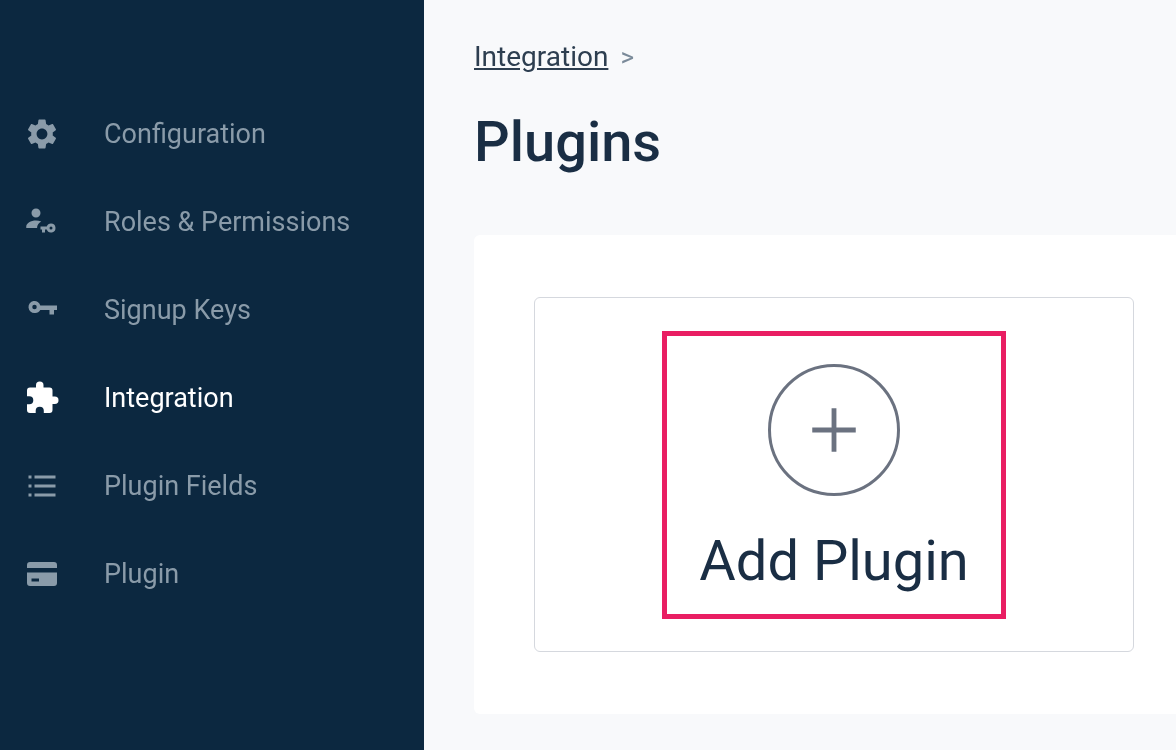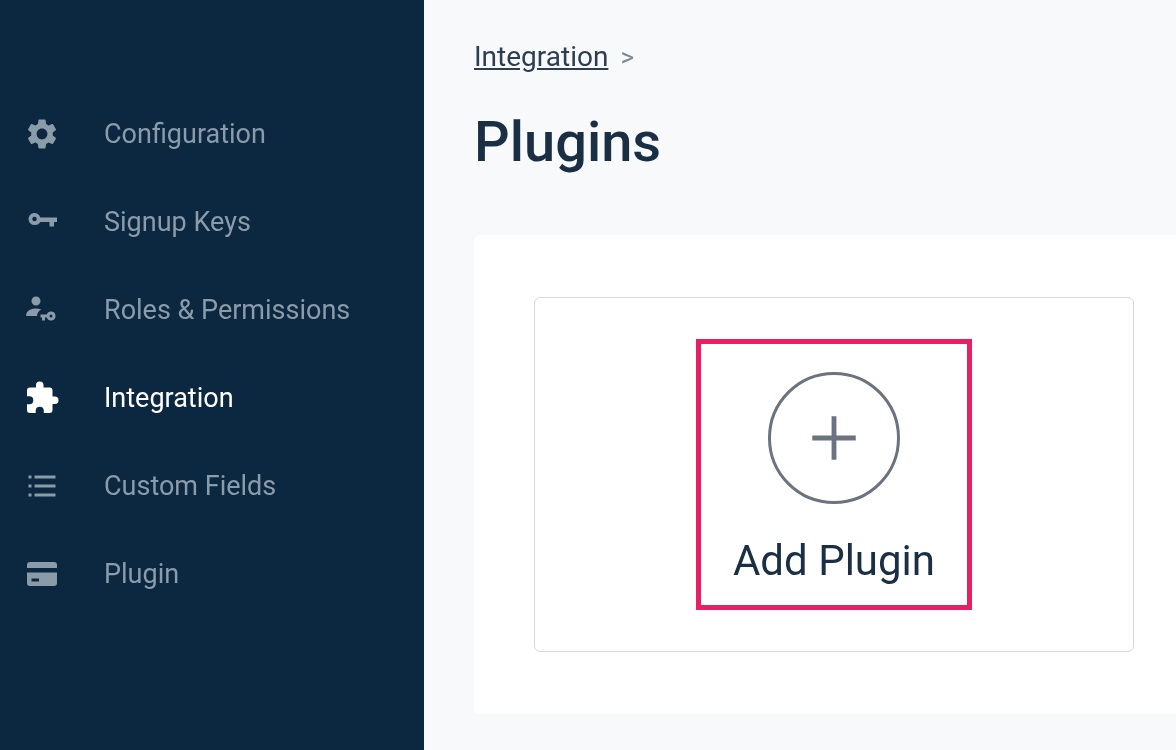--- a/index.html
+++ b/index.html
@@ -113,72 +113,72 @@
       margin-bottom: 32px;
     }
     .plus-circle svg {
       width: 58px;
       height: 58px;
       stroke: #6b7280;
       stroke-width: 2;
       fill: none;
     }
     .plugin-card-label {
-      font-size: 42px;
+      font-size: 56px;
       font-weight: 400;
       color: #1a2e44;
     }
   </style>
 </head>
 <body>
 
 <nav class="sidebar">
   <div class="sidebar-item">
     <span class="icon">
       <svg viewBox="0 0 24 24">
           <path d="M19.14,12.94c0.04-0.3,0.06-0.61,0.06-0.94c0-0.32-0.02-0.64-0.07-0.94l2.03-1.58c0.18-0.14,0.23-0.41,0.12-0.61 l-1.92-3.32c-0.12-0.22-0.37-0.29-0.59-0.22l-2.39,0.96c-0.5-0.38-1.03-0.7-1.62-0.94L14.4,2.81c-0.04-0.24-0.24-0.41-0.48-0.41 h-3.84c-0.24,0-0.43,0.17-0.47,0.41L9.25,5.35C8.66,5.59,8.12,5.92,7.63,6.29L5.24,5.33c-0.22-0.08-0.47,0-0.59,0.22L2.74,8.87 C2.62,9.08,2.66,9.34,2.86,9.48l2.03,1.58C4.84,11.36,4.8,11.69,4.8,12s0.02,0.64,0.07,0.94l-2.03,1.58 c-0.18,0.14-0.23,0.41-0.12,0.61l1.92,3.32c0.12,0.22,0.37,0.29,0.59,0.22l2.39-0.96c0.5,0.38,1.03,0.7,1.62,0.94l0.36,2.54 c0.05,0.24,0.24,0.41,0.48,0.41h3.84c0.24,0,0.44-0.17,0.47-0.41l0.36-2.54c0.59-0.24,1.13-0.56,1.62-0.94l2.39,0.96 c0.22,0.08,0.47,0,0.59-0.22l1.92-3.32c0.12-0.22,0.07-0.47-0.12-0.61L19.14,12.94z M12,15.6c-1.98,0-3.6-1.62-3.6-3.6 s1.62-3.6,3.6-3.6s3.6,1.62,3.6,3.6S13.98,15.6,12,15.6z"></path>
         </svg>
     </span>
     <span class="label">Configuration</span>
   </div>
 
   <div class="sidebar-item">
     <span class="icon">
       <svg viewBox="0 0 24 24">
+          <path d="M11 6a3 3 0 1 1-6 0 3 3 0 0 1 6 0zM8 11c-3.5 0-6.5 1.8-6.5 4v1h7.2a5 5 0 0 1 2.8-4.4A12 12 0 0 0 8 11zm10 2a3 3 0 0 0-2.83 2H11v2h1v2h2v-2h1.17A3 3 0 1 0 18 13zm0 4a1 1 0 1 1 0-2 1 1 0 0 1 0 2z"></path>
+        </svg>
+    </span>
+    <span class="label">Roles &amp; Permissions</span>
+  </div>
+
+  <div class="sidebar-item">
+    <span class="icon">
+      <svg viewBox="0 0 24 24">
           <path d="M7 14a4 4 0 1 1 3.87-5H22v3h-2v3h-3v-3h-6.13A4 4 0 0 1 7 14zm0-2.5a1.5 1.5 0 1 0 0-3 1.5 1.5 0 0 0 0 3z"></path>
         </svg>
     </span>
     <span class="label">Signup Keys</span>
   </div>
 
-  <div class="sidebar-item">
-    <span class="icon">
-      <svg viewBox="0 0 24 24">
-          <path d="M11 6a3 3 0 1 1-6 0 3 3 0 0 1 6 0zM8 11c-3.5 0-6.5 1.8-6.5 4v1h7.2a5 5 0 0 1 2.8-4.4A12 12 0 0 0 8 11zm10 2a3 3 0 0 0-2.83 2H11v2h1v2h2v-2h1.17A3 3 0 1 0 18 13zm0 4a1 1 0 1 1 0-2 1 1 0 0 1 0 2z"></path>
-        </svg>
-    </span>
-    <span class="label">Roles &amp; Permissions</span>
-  </div>
-
   <div class="sidebar-item active">
     <span class="icon">
       <svg viewBox="0 0 24 24">
           <path d="M20.5 11H19V7a2 2 0 0 0-2-2h-4V3.5a2.5 2.5 0 0 0-5 0V5H4a2 2 0 0 0-2 2v3.8h1.5a2.7 2.7 0 0 1 0 5.4H2V20a2 2 0 0 0 2 2h3.8v-1.5a2.7 2.7 0 0 1 5.4 0V22H17a2 2 0 0 0 2-2v-4h1.5a2.5 2.5 0 0 0 0-5z"></path>
         </svg>
     </span>
     <span class="label">Integration</span>
   </div>
 
   <div class="sidebar-item">
     <span class="icon">
       <svg viewBox="0 0 24 24">
           <path d="M3 5h2v2H3V5zm4 0h14v2H7V5zM3 11h2v2H3v-2zm4 0h14v2H7v-2zM3 17h2v2H3v-2zm4 0h14v2H7v-2z"></path>
         </svg>
     </span>
-    <span class="label">Custom Fields</span>
+    <span class="label">Plugin Fields</span>
   </div>
 
   <div class="sidebar-item">
     <span class="icon">
       <svg viewBox="0 0 24 24">
           <path d="M20 4H4a2 2 0 0 0-2 2v2h20V6a2 2 0 0 0-2-2zM2 18a2 2 0 0 0 2 2h16a2 2 0 0 0 2-2v-7H2v7zm3-3h5v2H5v-2z"></path>
         </svg>
     </span>
     <span class="label">Plugin</span>
   </div>

